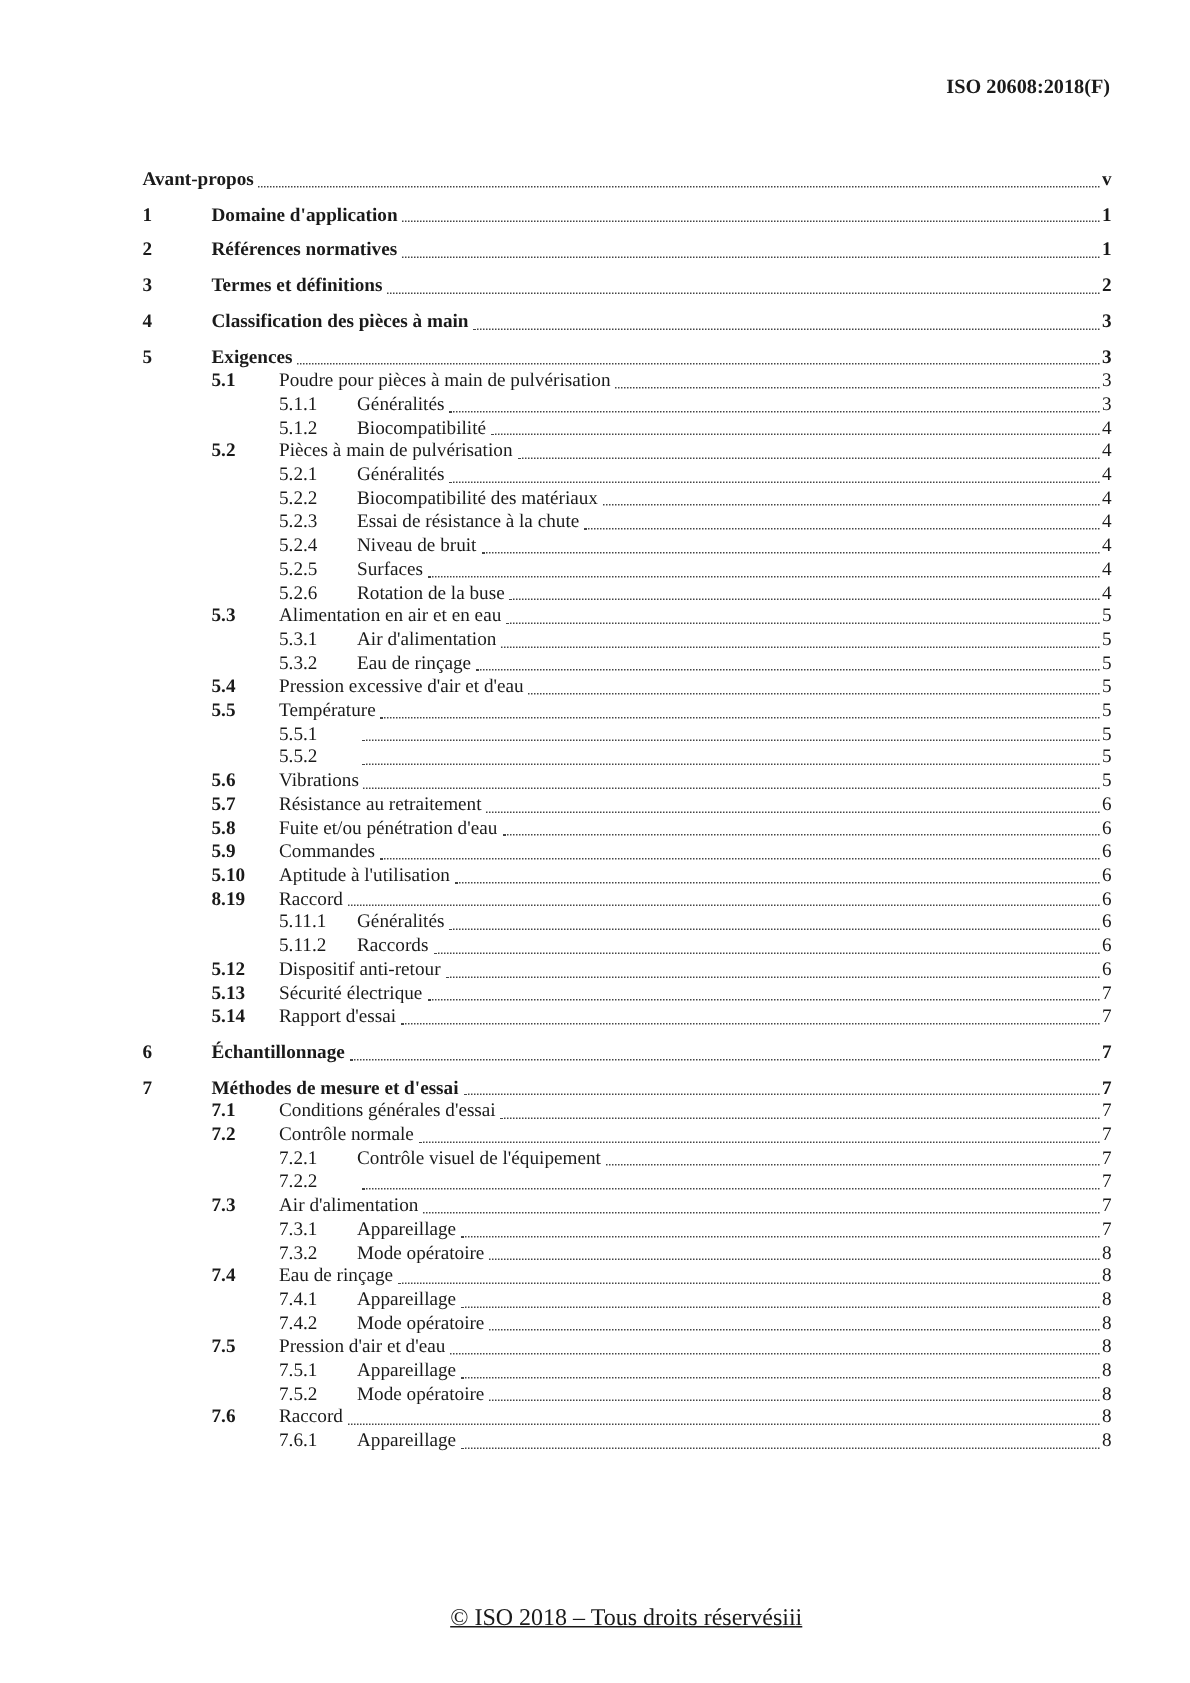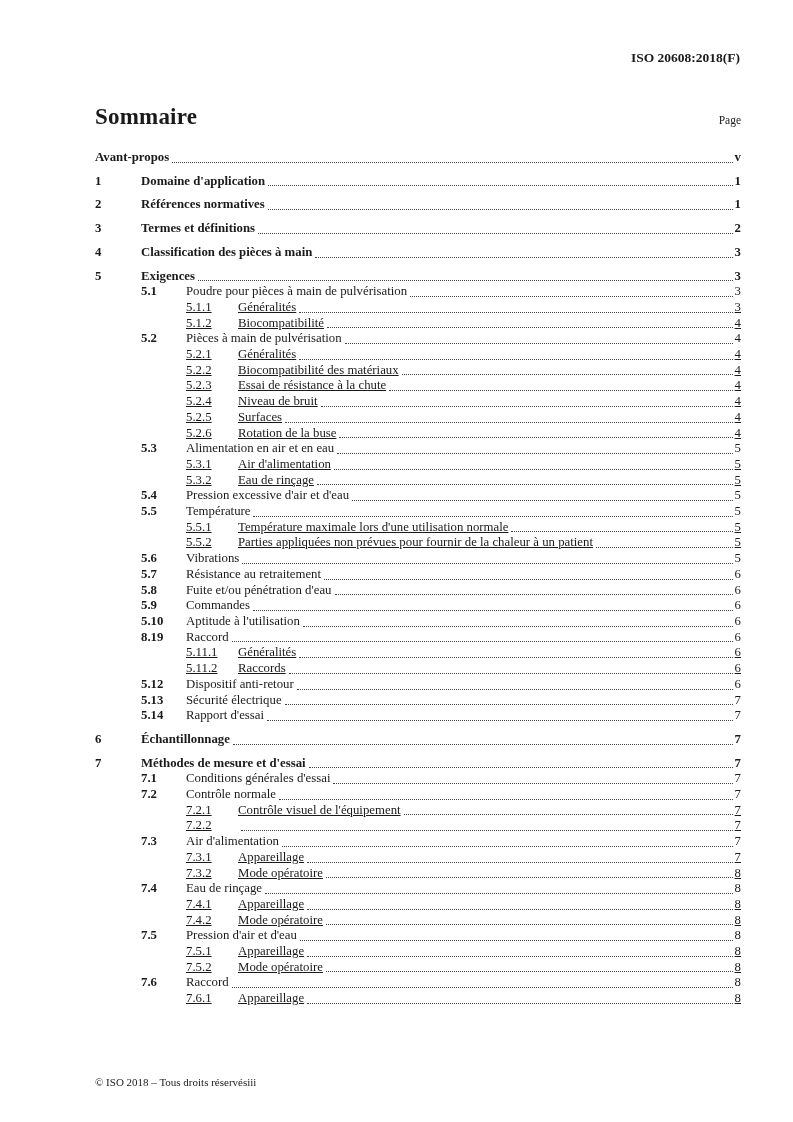--- a/index.html
+++ b/index.html
@@ -24,50 +24,47 @@
   .page-label { font-size: 11.5px; }
 
   .toc-list { width: 100%; }
   .toc-entry { display: flex; align-items: baseline; font-size: 12.8px; line-height: 15.7px; }
   .toc-entry.bold { font-weight: bold; margin-top: 8px; }
 
   .toc-num { flex: none; }
   .level-0 .toc-num { width: 46px; }
   .level-1 { padding-left: 46px; }
   .level-1 .toc-num { width: 45px; font-weight: bold; }
-  .level-2 { padding-left: 91px; text-decoration: underline; }
+  .level-2 { padding-left: 91px; }
   .level-2 .toc-num { width: 52px; }
 
   .toc-title { flex: 0 1 auto; white-space: nowrap; }
   .toc-dots {
     flex: 1 1 auto; min-width: 10px;
     align-self: flex-end;
     margin: 0 2px 3px 3px;
     border-bottom: 1px dotted #444;
   }
   .toc-page { flex: none; }
 
   .footer {
     position: absolute; left: 95px; right: 53px; bottom: 34px;
-    display: flex; justify-content: flex-start;
-    font-size: 11px;
+    display: flex; justify-content: center;
+    font-size: 16px;
+    text-decoration: underline;
   }
 </style>
 </head>
 <body>
 
 <div class="page">
 
   <div class="doc-ref">ISO 20608:2018(F)</div>
 
   <div class="content">
-    <div class="toc-header">
-      <h1 class="toc-title-main">Sommaire</h1>
-      <span class="page-label">Page</span>
-    </div>
 
     <div class="toc-list" id="toc-list">
         <div class="toc-entry level-0 bold">
           <span class="toc-title">Avant-propos</span>
           <span class="toc-dots"></span>
           <span class="toc-page">v</span>
         </div>
         <div class="toc-entry level-0 bold">
           <span class="toc-num">1</span>
           <span class="toc-title">Domaine d'application</span>
@@ -183,27 +180,25 @@
           <span class="toc-page">5</span>
         </div>
         <div class="toc-entry level-1">
           <span class="toc-num">5.5</span>
           <span class="toc-title">Température</span>
           <span class="toc-dots"></span>
           <span class="toc-page">5</span>
         </div>
         <div class="toc-entry level-2">
           <span class="toc-num">5.5.1</span>
-          <span class="toc-title">Température maximale lors d'une utilisation normale</span>
           <span class="toc-dots"></span>
           <span class="toc-page">5</span>
         </div>
         <div class="toc-entry level-2">
           <span class="toc-num">5.5.2</span>
-          <span class="toc-title">Parties appliquées non prévues pour fournir de la chaleur à un patient</span>
           <span class="toc-dots"></span>
           <span class="toc-page">5</span>
         </div>
         <div class="toc-entry level-1">
           <span class="toc-num">5.6</span>
           <span class="toc-title">Vibrations</span>
           <span class="toc-dots"></span>
           <span class="toc-page">5</span>
         </div>
         <div class="toc-entry level-1">

